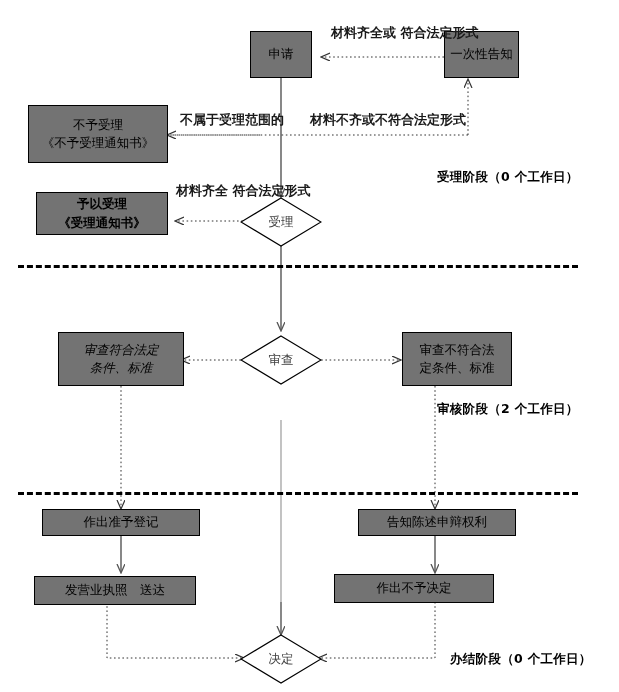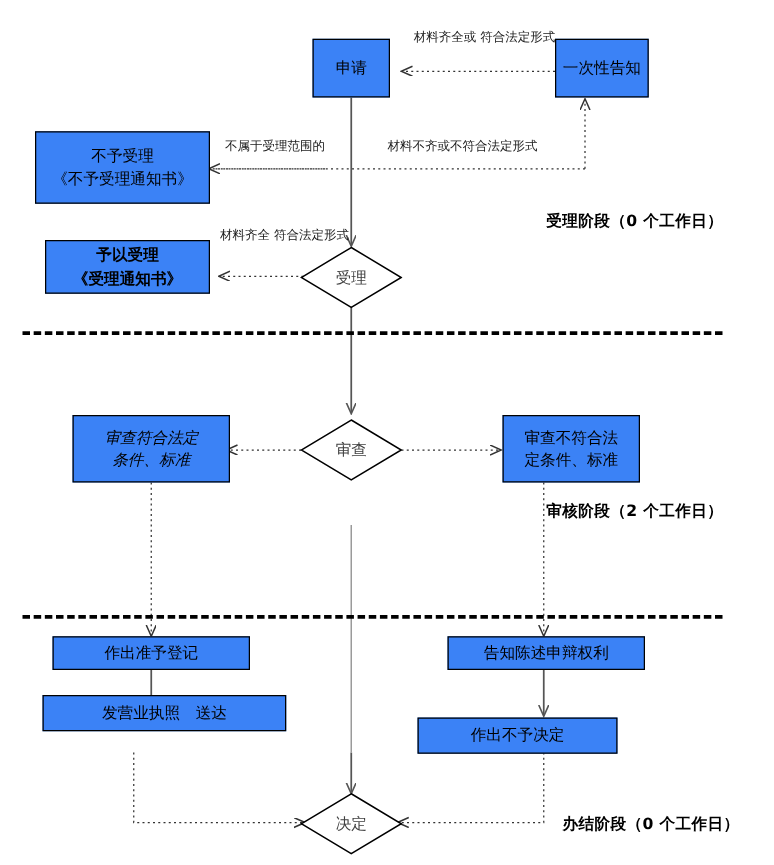--- a/index.html
+++ b/index.html
@@ -21,21 +21,21 @@
     position: absolute;
     left: 0;
     top: 0;
     width: 619px;
     height: 692px;
     pointer-events: none;
   }
   .node {
     position: absolute;
     box-sizing: border-box;
-    background: #3b82f6;
+    background: #737373;
     border: 1px solid #000000;
     display: flex;
     flex-direction: column;
     align-items: center;
     justify-content: center;
     font-size: 12.5px;
     line-height: 1.45;
     color: #000000;
     text-align: center;
     white-space: nowrap;
@@ -57,25 +57,26 @@
   }
   .diamond-wrap svg.dshape {
     position: absolute;
     left: 0;
     top: 0;
     width: 100%;
     height: 100%;
   }
   .edge-label {
     position: absolute;
-    font-size: 10px;
+    font-size: 13px;
     line-height: 1.35;
     color: #1a1a1a;
     white-space: nowrap;
     text-align: right;
+    font-weight: bold;
   }
   .stage-label {
     position: absolute;
     font-size: 12.5px;
     font-weight: bold;
     color: #000000;
     white-space: nowrap;
     letter-spacing: 0.3px;
   }
   .divider {
@@ -174,21 +175,21 @@
 
   <div class="node" style="left:402px; top:332px; width:110px; height:54px;">
     <span class="ln">审查不符合法</span>
     <span class="ln">定条件、标准</span>
   </div>
 
   <div class="node" style="left:42px; top:509px; width:158px; height:27px;">
     <span class="ln">作出准予登记</span>
   </div>
 
-  <div class="node" style="left:34px; top:556px; width:195px; height:29px;">
+  <div class="node" style="left:34px; top:576px; width:162px; height:29px;">
     <span class="ln">发营业执照　送达</span>
   </div>
 
   <div class="node" style="left:358px; top:509px; width:158px; height:27px;">
     <span class="ln">告知陈述申辩权利</span>
   </div>
 
   <div class="node" style="left:334px; top:574px; width:160px; height:29px;">
     <span class="ln">作出不予决定</span>
   </div>

